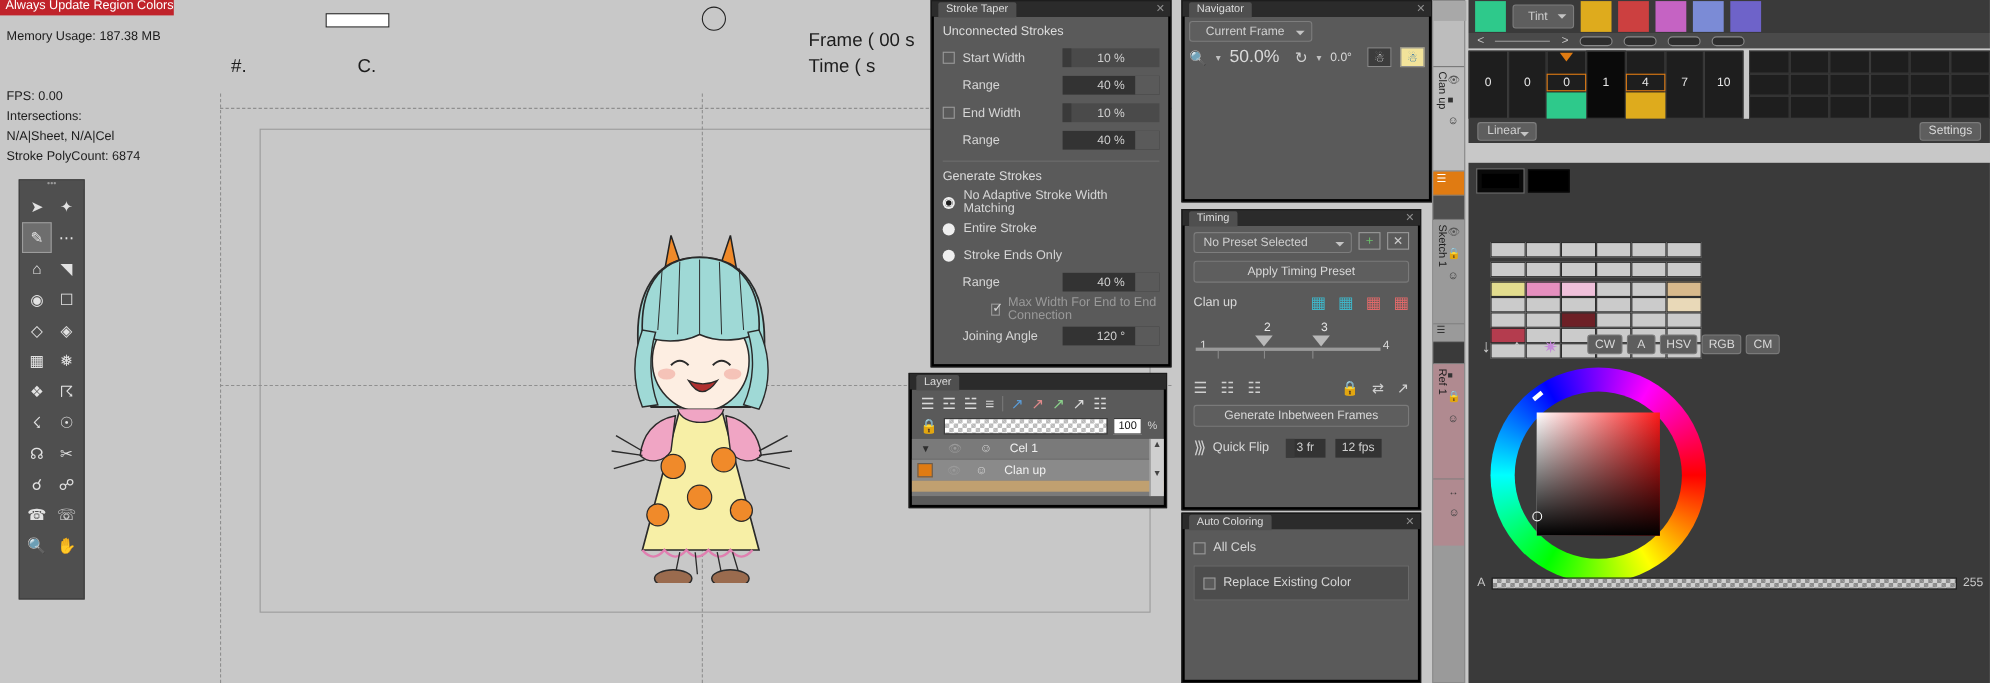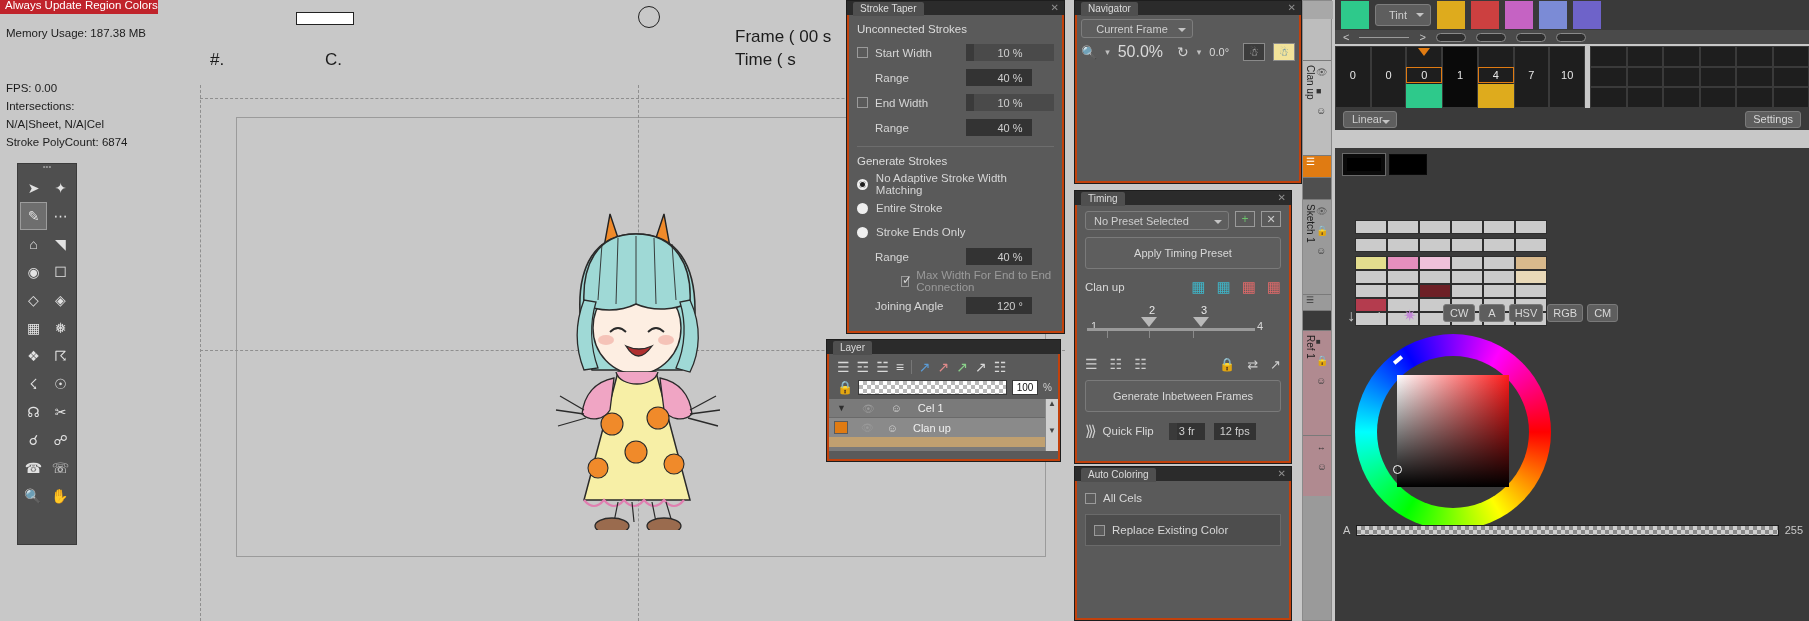--- a/index.html
+++ b/index.html
@@ -1,21 +1,21 @@
 <!DOCTYPE html>
 <html><head>
 <meta charset="utf-8">
 <style>
   * { box-sizing: border-box; margin:0; padding:0; }
   html,body { width:1809px; height:621px; overflow:hidden;
     font-family:"Liberation Sans", sans-serif; }
   body { background:#c8c8c8; position:relative; font-size:11px; }
 
   
-  .panel { position:absolute; background:#c2410c; border:1px solid #1d1d1d; }
+  .panel { position:absolute; background:#000000; border:1px solid #1d1d1d; }
   .panel-title { height:14px; background:#2b2b2b; color:#d0d0d0;
       font-size:10px; padding:1px 0 0 6px; position:relative; }
   .panel-title .tabbox { display:inline-block; background:#4f4f4f; color:#dcdcdc;
       padding:1px 7px 2px 7px; border-radius:2px 2px 0 0; }
   .panel-title .xbtn { position:absolute; right:5px; top:1px; color:#8e8e8e; font-size:10px;}
   .panel-body { background:#5a5a5a; margin:0 2px 2px 2px; padding:6px 8px; color:#d9d9d9; }
 
   .row { display:flex; align-items:center; height:21px; margin-bottom:4px; }
   .lbl { color:#d6d6d6; font-size:11.5px; }
   .sect { color:#dcdcdc; font-size:11.5px; margin:2px 0 7px 0; }
@@ -65,21 +65,21 @@
   
   .vstrip { position:absolute; background:#bdbdbd; border:1px solid #8a8a8a; }
   .vstrip .vlabel { writing-mode:vertical-rl; text-orientation:mixed;
       font-size:10px; color:#222; padding:4px 0 0 2px; }
 
   
   .swatch { width:28px; height:28px; }
   .pal-cell { border:1px solid #2e2e2e; }
 
   .btn { background:#5e5e5e; border:1px solid #7a7a7a; border-radius:3px;
-      color:#d8d8d8; font-size:11px; padding:15px 8px; display:inline-flex;
+      color:#d8d8d8; font-size:11px; padding:3px 8px; display:inline-flex;
       align-items:center; justify-content:center; }
   .combo { background:#5e5e5e; border:1px solid #7d7d7d; border-radius:3px;
       color:#cfcfcf; font-size:11px; height:19px; display:flex; align-items:center;
       padding:0 18px 0 8px; position:relative; }
   .combo:after { content:""; position:absolute; right:6px; top:8px;
       border-left:4px solid transparent; border-right:4px solid transparent;
       border-top:4px solid #c4c4c4; }
 </style>
 </head>
 <body>

